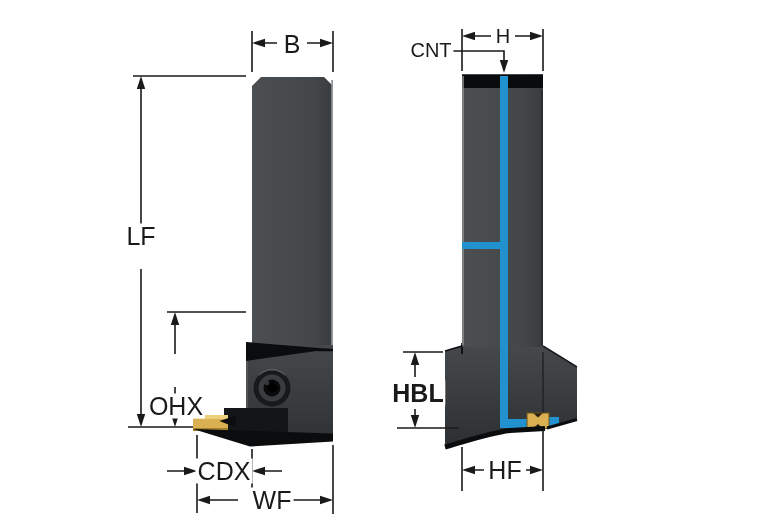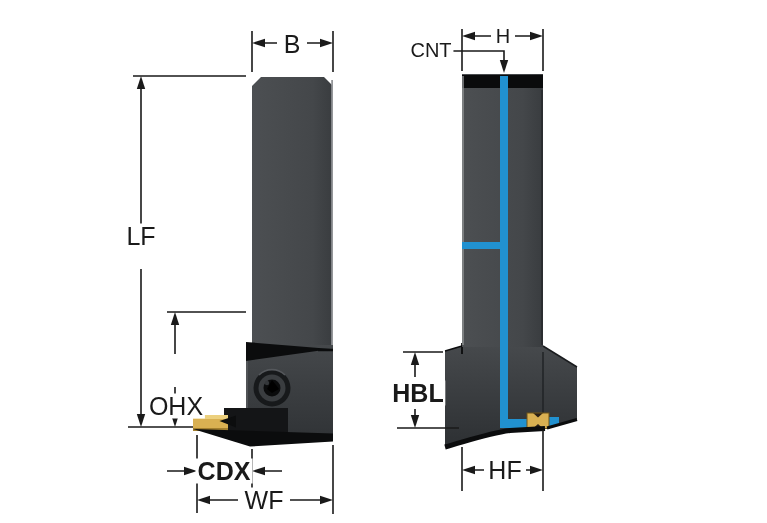--- a/index.html
+++ b/index.html
@@ -157,19 +157,19 @@
         <path d="M462,447 V491 M543,430 V491 M475,470 H484 M526,470 H530" fill="none"></path>
         <path d="M462,470 L475,465.8 L475,474.2 Z" stroke="none"></path>
         <path d="M543,470 L530,465.8 L530,474.2 Z" stroke="none"></path>
       </g>
     </g>
   </svg>
 
   <span class="dim-label" style="left:292px;top:44px;">B</span>
   <span class="dim-label" style="left:141px;top:236px;">LF</span>
   <span class="dim-label" style="left:176px;top:370px;margin-top:36px;">OHX</span>
-  <span class="dim-label" style="left:224px;top:471px;font-weight:bold;">CDX</span>
-  <span class="dim-label" style="left:264px;top:500px;">WF</span>
+  <span class="dim-label" style="left:224px;top:471px;">CDX</span>
+  <span class="dim-label" style="left:272px;top:500px;">WF</span>
   <span class="dim-label small" style="left:420px;top:50px;margin-left:11px;">CNT</span>
   <span class="dim-label small" style="left:503px;top:36px;">H</span>
   <span class="dim-label" style="left:418px;top:393px;font-weight:bold;">HBL</span>
   <span class="dim-label" style="left:505px;top:470px;text-align:right;">HF</span>
 </div>
 
 </body></html>

